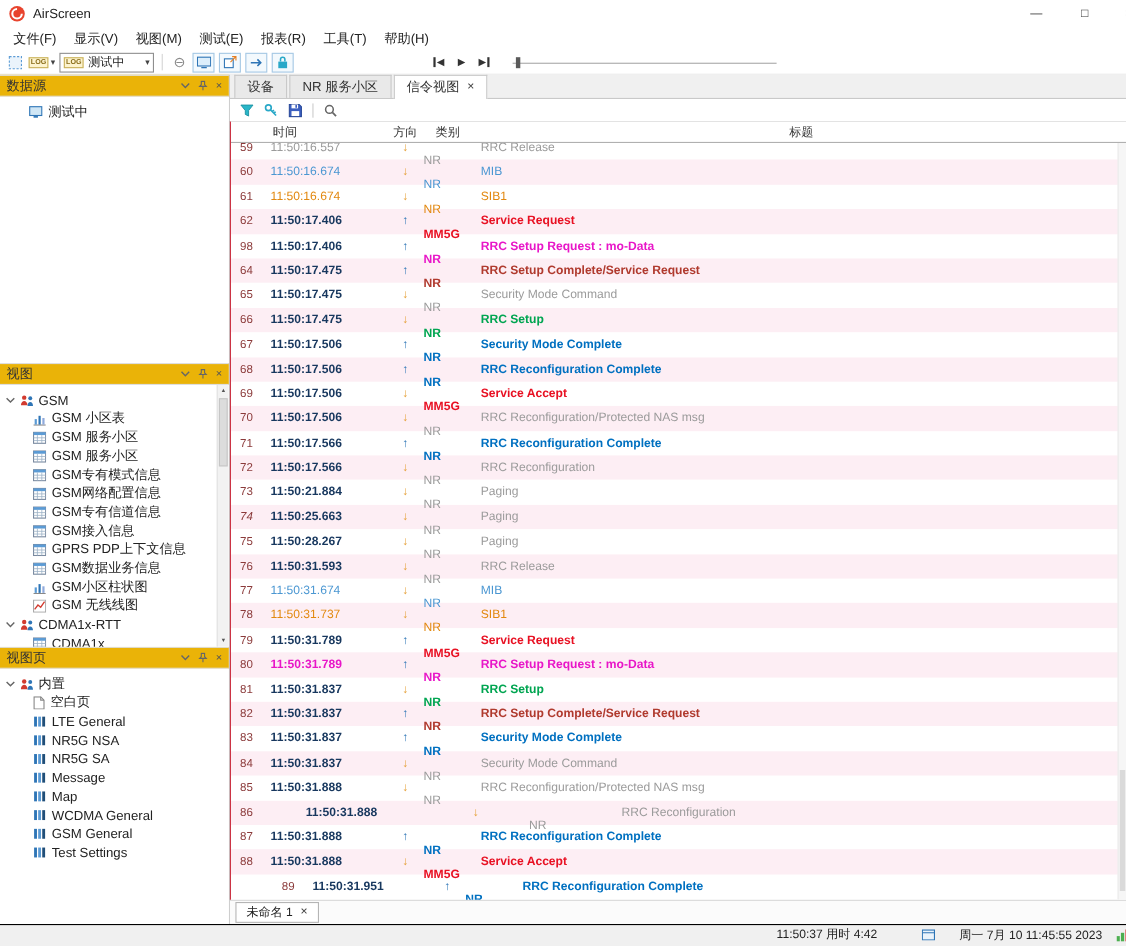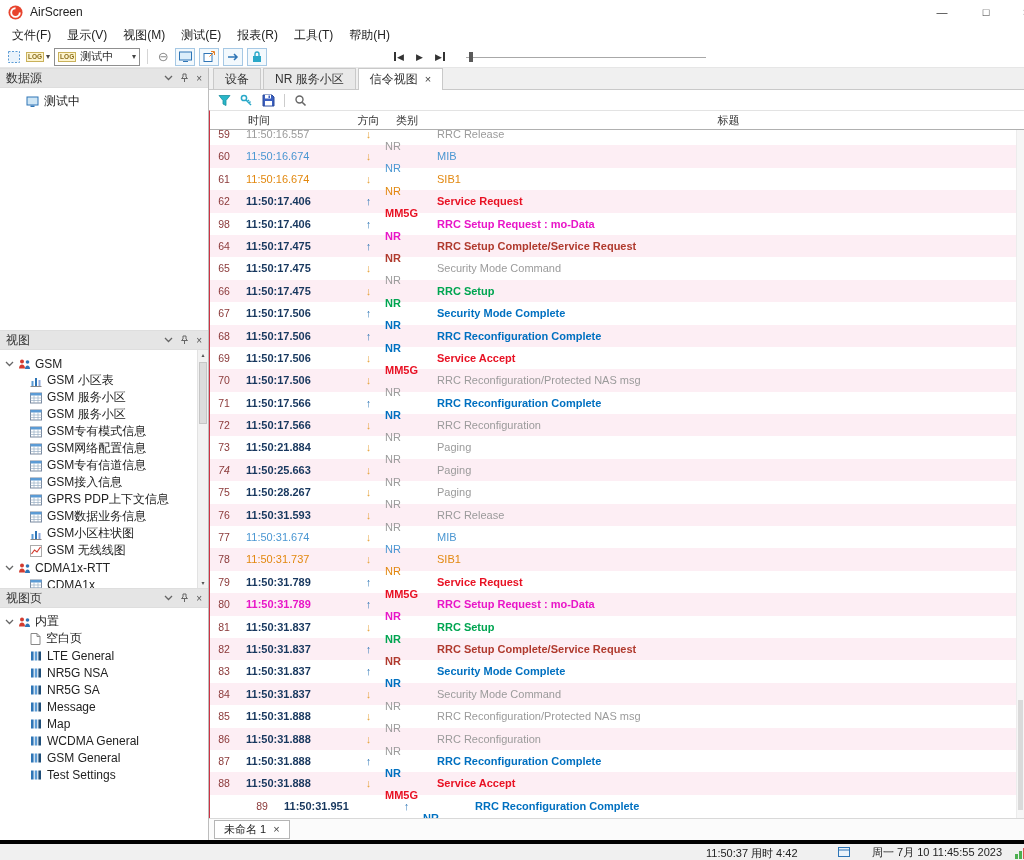--- a/index.html
+++ b/index.html
@@ -30,21 +30,21 @@
   .tsep { width:1px; height:15px; background:#d5d5d5; margin:0 3px; }
   .minus { font-size:13px; color:#8a8a8a; }
   .pb { display:inline-flex; align-items:center; font-size:9px; color:#333; padding:0 4px; }
   .pbbar { display:inline-block; width:2px; height:9px; background:#333; margin:0 1px; }
   .slider { position:relative; width:240px; height:14px; margin-left:12px; }
   .slider:before { content:""; position:absolute; left:0; right:0; top:7px; height:1px; background:#a8a8a8; }
   .slider-thumb { position:absolute; left:3px; top:2px; width:4px; height:10px; background:#5a5a5a; }
 
   
   .sidebar { position:absolute; top:68px; left:0; width:209px; bottom:20px; background:#fff; border-right:1px solid #bdbdbd; }
-  .panel-header { height:20px; background:#e5e5e5; border-top:1px solid #dedede; border-bottom:1px solid #dedede; display:flex; align-items:center; padding:0 6px; }
+  .panel-header { height:20px; background:#eab308; border-top:1px solid #dedede; border-bottom:1px solid #dedede; display:flex; align-items:center; padding:0 6px; }
   .ph-title { flex:1; font-size:12px; color:#333; white-space:nowrap; overflow:hidden; }
   .ph-icons { display:flex; gap:7px; align-items:center; }
   .phi { display:inline-flex; align-items:center; font-size:10px; color:#555; }
   .panel-body { position:relative; background:#fff; overflow:hidden; }
   #ds-body { height:242px; }
   #view-body { height:238px; }
   #vp-body { height:232px; }
   .tree-pad { padding-top:5px; }
   .tree-row { display:flex; align-items:center; height:17px; font-size:12px; color:#222; white-space:nowrap; overflow:hidden; }
   .tree-group { padding-left:5px; gap:4px; }
@@ -81,21 +81,21 @@
   .c-dir { width:25px; text-align:center; font-weight:bold; }
   .c-cat { width:52px; padding-left:4px;margin-top:24px; }
   .c-title { flex:1; padding-left:4px; white-space:nowrap; overflow:hidden; }
   .tscroll { position:absolute; right:0; top:19px; bottom:0; width:8px; background:#f6f6f6; border-left:1px solid #ececec; z-index:3; }
   .tthumb { position:absolute; left:1px; right:1px; bottom:8px; height:110px; background:#dadada; }
 
   .bottom-strip { height:22px; background:#fbfbfb; border-top:1px solid #d9d9d9; display:flex; align-items:center; padding-left:5px; }
   .sheet-tab { height:19px; background:#fff; border:1px solid #b5b5b5; display:flex; align-items:center; gap:7px; padding:0 9px; font-size:11px; color:#222; white-space:nowrap; }
 
   
-  .statusbar { position:absolute; left:0; right:0; bottom:0; height:20px; background:#f0f0f0; border-top:4px solid #000000; font-size:11px; color:#222; }
+  .statusbar { position:absolute; left:0; right:0; bottom:0; height:20px; background:#f0f0f0; border-top:1px solid #000000; font-size:11px; color:#222; }
   .sb-session { position:absolute; left:706px; top:0; line-height:19px; white-space:nowrap; }
   .sb-date { position:absolute; left:838px; top:0; height:100%; display:flex; align-items:center; gap:22px; white-space:nowrap; }
   .sb-right { position:absolute; right:-5px; top:3px; }
 </style>
 </head>
 <body>
 
 <div id="app">
 
   <div class="titlebar">
@@ -759,21 +759,21 @@
             <div class="c-cat" style="color: rgb(155, 155, 155);">NR</div>
             <div class="c-title" style="color: rgb(155, 155, 155);">Security Mode Command</div>
           </div>
           <div class="grow">
             <div class="c-num" style="color: rgb(139, 58, 58);">85</div>
             <div class="c-time" style="color: rgb(23, 55, 94); font-weight: 700;">11:50:31.888</div>
             <div class="c-dir" style="color: rgb(230, 162, 60);">↓</div>
             <div class="c-cat" style="color: rgb(155, 155, 155);">NR</div>
             <div class="c-title" style="color: rgb(155, 155, 155);">RRC Reconfiguration/Protected NAS msg</div>
           </div>
-          <div class="grow" style="background: rgb(253, 238, 244);">
+          <div class="grow" style="background: rgb(253, 238, 244); gap: 32px;">
             <div class="c-num" style="color: rgb(139, 58, 58);">86</div>
             <div class="c-time" style="color: rgb(23, 55, 94); font-weight: 700;">11:50:31.888</div>
             <div class="c-dir" style="color: rgb(230, 162, 60);">↓</div>
             <div class="c-cat" style="color: rgb(155, 155, 155);">NR</div>
             <div class="c-title" style="color: rgb(155, 155, 155);">RRC Reconfiguration</div>
           </div>
           <div class="grow">
             <div class="c-num" style="color: rgb(139, 58, 58);">87</div>
             <div class="c-time" style="color: rgb(23, 55, 94); font-weight: 700;">11:50:31.888</div>
             <div class="c-dir" style="color: rgb(46, 118, 182);">↑</div>

